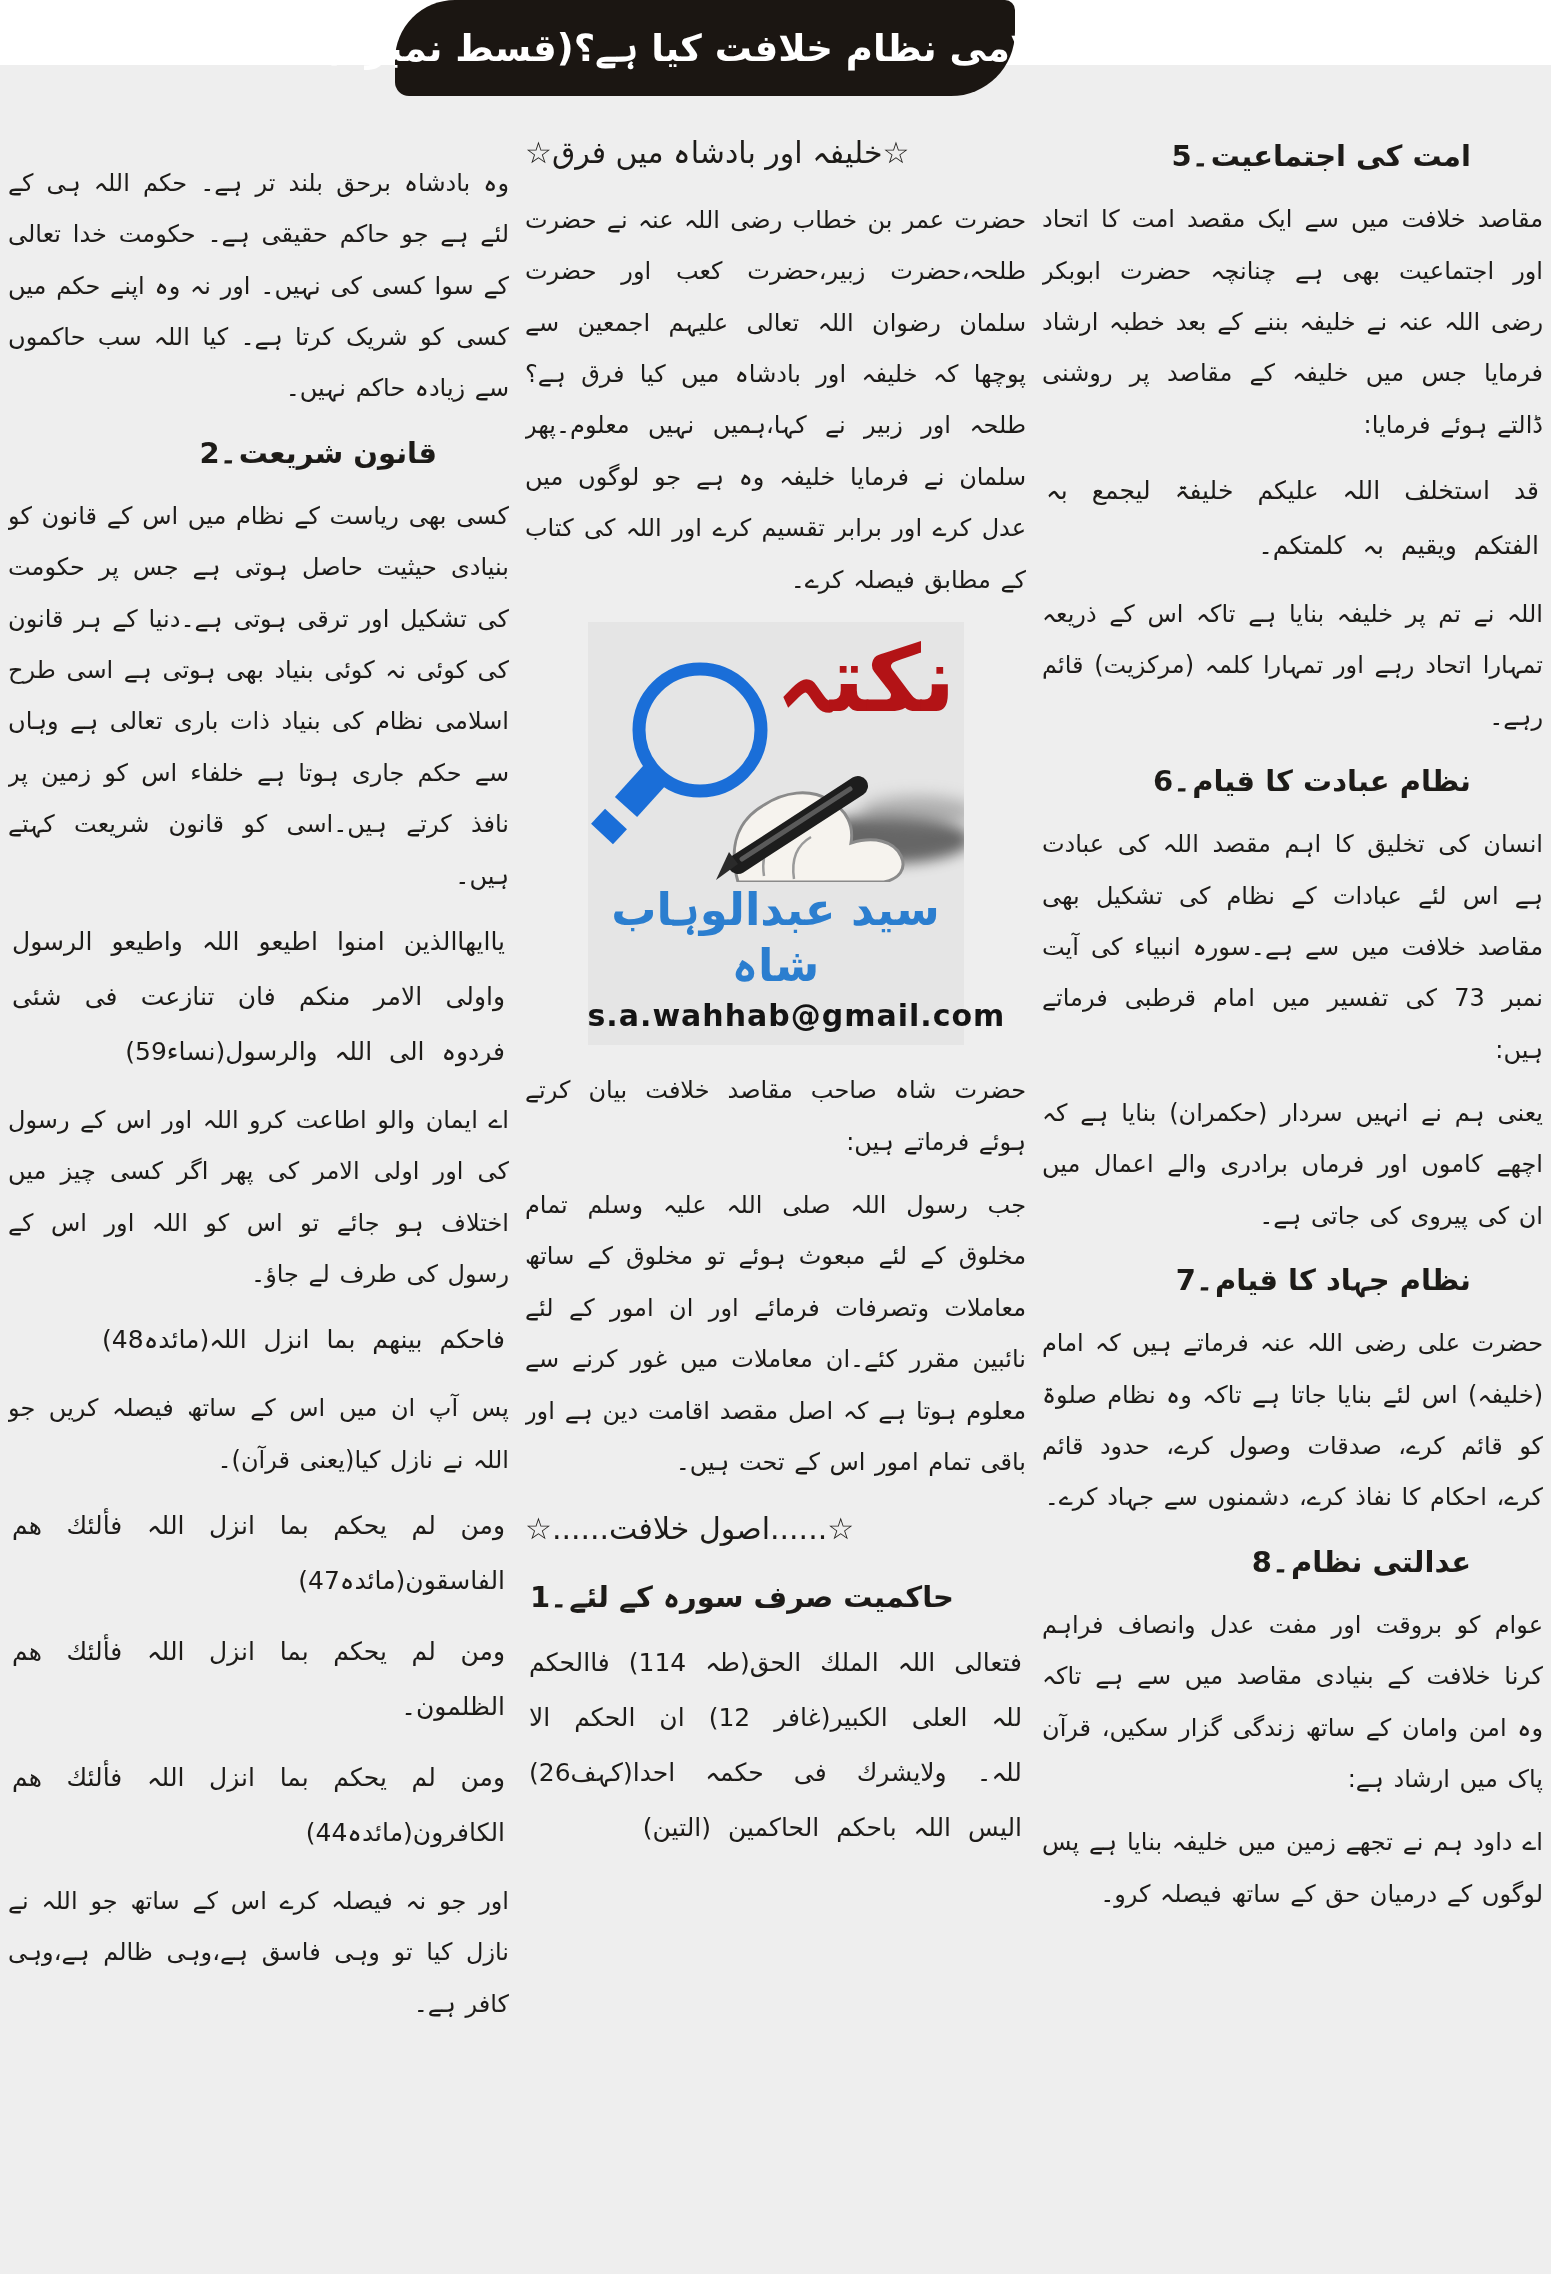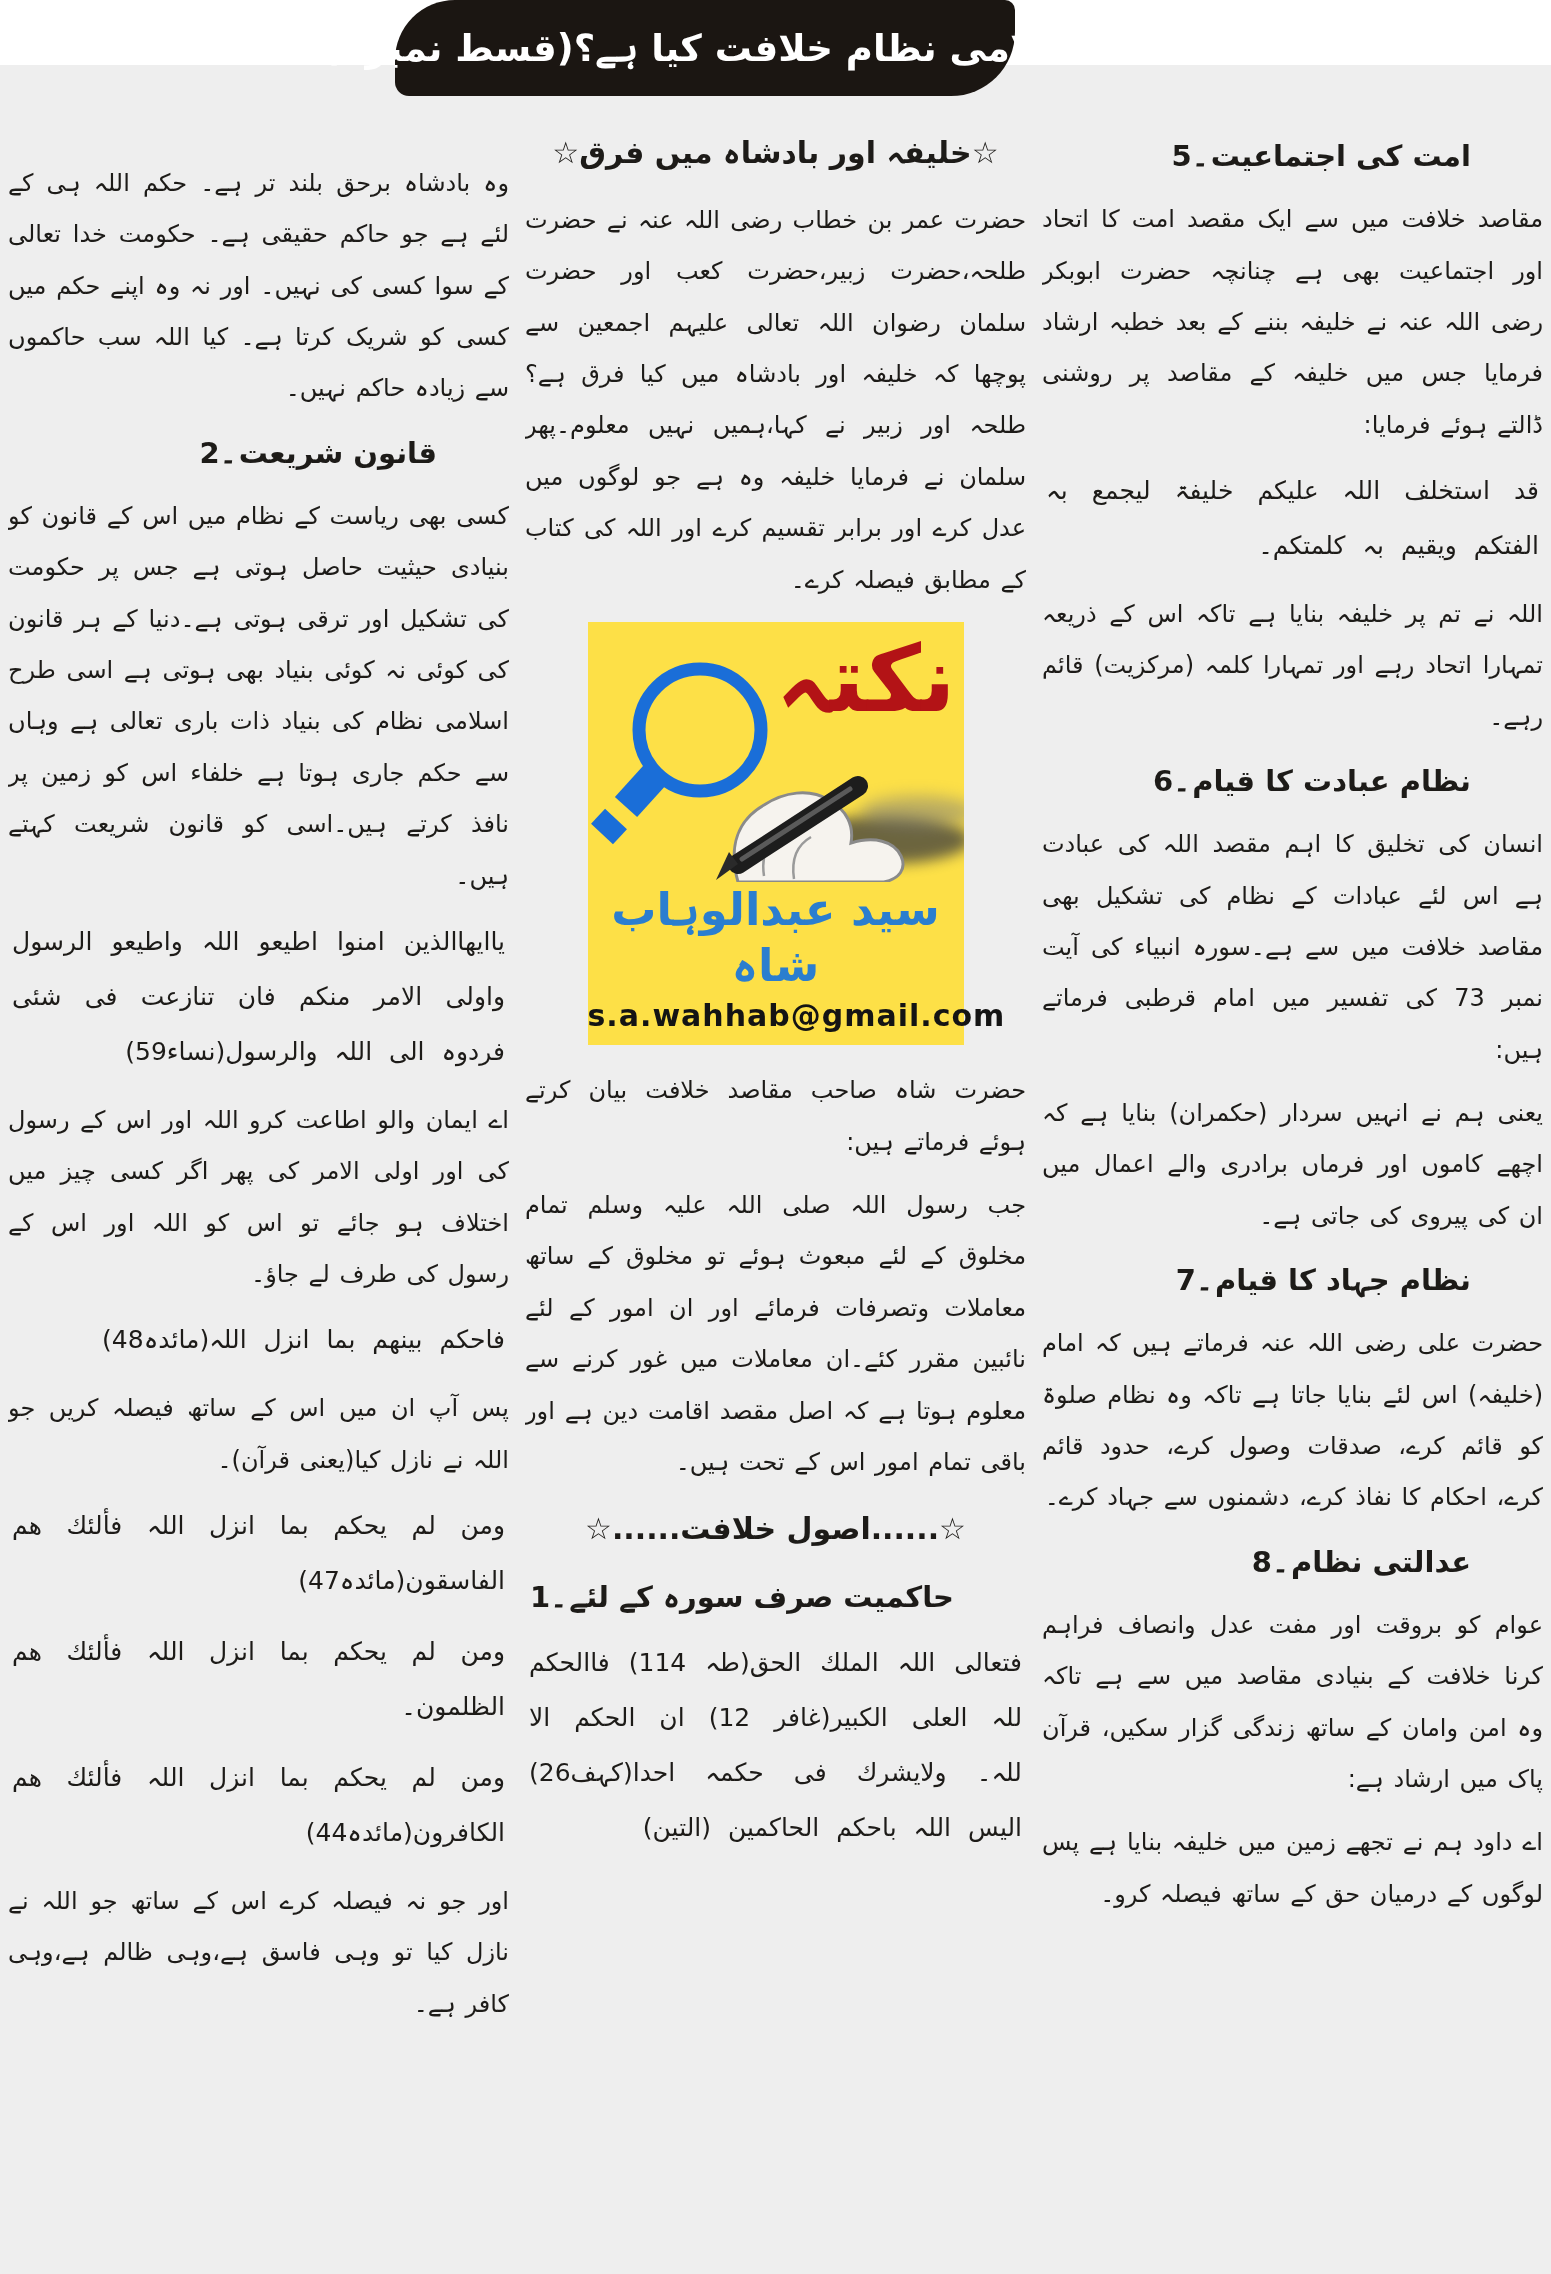--- a/index.html
+++ b/index.html
@@ -36,26 +36,26 @@
   .q{
     font-size:25px;line-height:2.2;text-align:justify;margin:4px 4px 16px;
     word-spacing:9px;
   }
   .h{
     font-size:29px;font-weight:bold;text-align:right;
     margin:6px 72px 12px 0;line-height:1.8;
   }
   .h .hn{padding-right:2px;}
   .sh{
-    font-size:30px;font-weight:bold;text-align:center;margin:2px 0 14px;
+    font-size:30px;font-weight:normal;text-align:left;margin:2px 0 14px;
     line-height:1.9;
   }
   
   .logo{
-    width:376px;margin:16px auto 20px;background:#fde047;
+    width:376px;margin:16px auto 20px;background:#e5e5e5;
     text-align:center;padding:8px 0 12px;
   }
   .logo-art{position:relative;width:100%;height:252px;direction:ltr;}
   .logo-art svg{position:absolute;left:0;top:0;}
   .logo-word{
     position:absolute;top:2px;right:8px;font-size:92px;font-weight:bold;
     color:#b31316;line-height:1.05;
   }
   .logo-author{
     color:#2b7ecf;font-size:45px;font-weight:bold;line-height:1.25;

